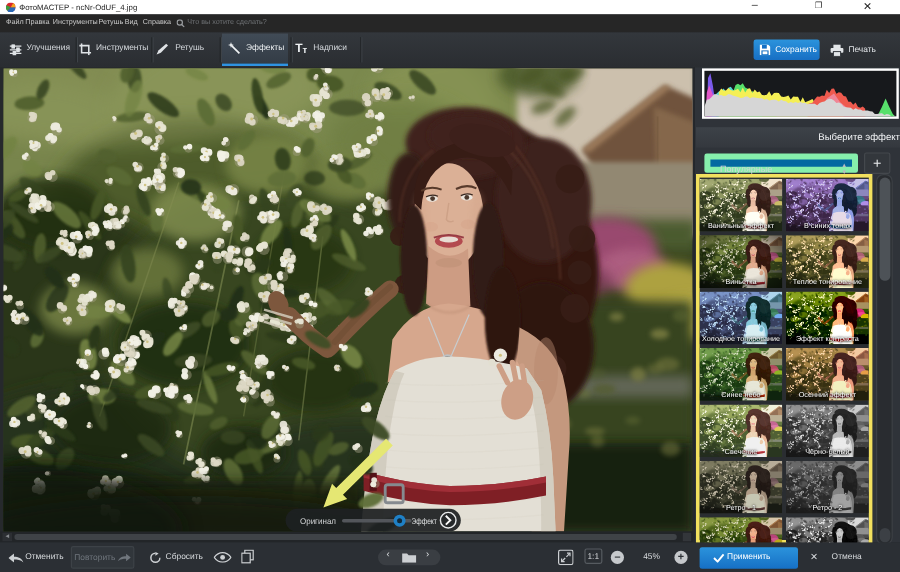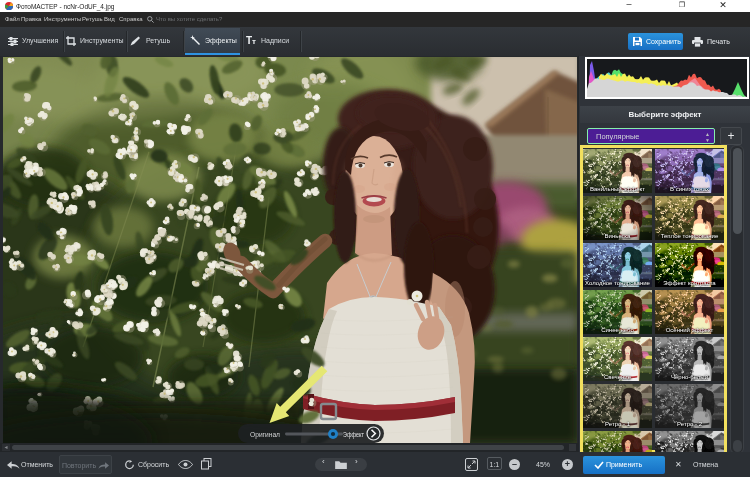--- a/index.html
+++ b/index.html
@@ -23,22 +23,22 @@
 #printbtn{left:688px;top:33px;width:52px;height:17px;color:#e2e5e8;font-size:7px}
 
 #photo{left:3px;top:57px;width:574px;height:386px}
 #hscroll{left:0px;top:443px;width:578px;height:9px;background:#222528}
 #hthumb{position:absolute;left:12px;top:2px;width:552px;height:5px;background:#3f4347;border-radius:3px}
 #harr{position:absolute;left:2px;top:1px;width:8px;height:7px;background:#2c2f33;color:#86898d;font-size:6px;text-align:center;line-height:7px}
 
 #rpanel{left:578px;top:56px;width:172px;height:396px;background:#2f3339;border-left:1px solid #222528}
 #histbox{position:absolute;left:6px;top:1px;width:164px;height:42px;background:#fff;padding:2px}
 #histin{width:100%;height:100%;background:#17191c}
-#effhdr{position:absolute;left:1px;top:50px;width:170px;height:17px;background:linear-gradient(#3d4248,#34383e);color:#f0f2f4;font-size:8px;font-weight:bold;text-align:center;line-height:17px}
-#combo{position:absolute;left:8px;top:72px;width:128px;height:16px;background:#4c1d95;border:1px solid #86efac;border-radius:2px;color:#d2d6d9;font-size:7.5px;line-height:15px}
+#effhdr{position:absolute;left:1px;top:50px;width:170px;height:17px;background:linear-gradient(#3d4248,#34383e);color:#f0f2f4;font-size:8px;font-weight:normal;text-align:right;line-height:17px}
+#combo{position:absolute;left:8px;top:72px;width:128px;height:16px;background:#0369a1;border:5px solid #86efac;border-radius:2px;color:#d2d6d9;font-size:7.5px;line-height:15px}
 #combo .ar{position:absolute;right:4px;top:0;color:#b8bcbf;font-size:5px;line-height:7px}
 #plusbtn{position:absolute;left:141px;top:71px;width:22px;height:18px;background:#33373c;border:1px solid #44484d;border-radius:2px;color:#e8eaec;font-size:12px;text-align:center;line-height:16px}
 #thumbbox{position:absolute;left:1px;top:89px;width:147px;height:308px;border:3px solid #f2e05e;background:#2a2d31}
 #vscroll{position:absolute;left:151px;top:89px;width:14px;height:309px;background:#292c30;border:1px solid #3c4045;border-radius:6px}
 #vthumb{position:absolute;left:2px;top:2px;width:9px;height:86px;background:#4d5257;border-radius:5px}
 #vbot{position:absolute;left:2px;top:294px;width:9px;height:12px;background:#3c4045;border-radius:5px}
 .thumb{position:absolute;width:69px;height:44px;overflow:hidden}
 .thumb svg{display:block}
 .thumb .lbl{position:absolute;left:-3px;right:-3px;bottom:1px;text-align:center;color:#fff;font-size:6px;white-space:nowrap;text-shadow:0 1px 2px #000,0 0 2px #000}
 .vig{position:absolute;left:0;top:0;width:100%;height:100%;background:radial-gradient(ellipse at center,rgba(0,0,0,0) 45%,rgba(0,0,0,0.55) 100%)}

